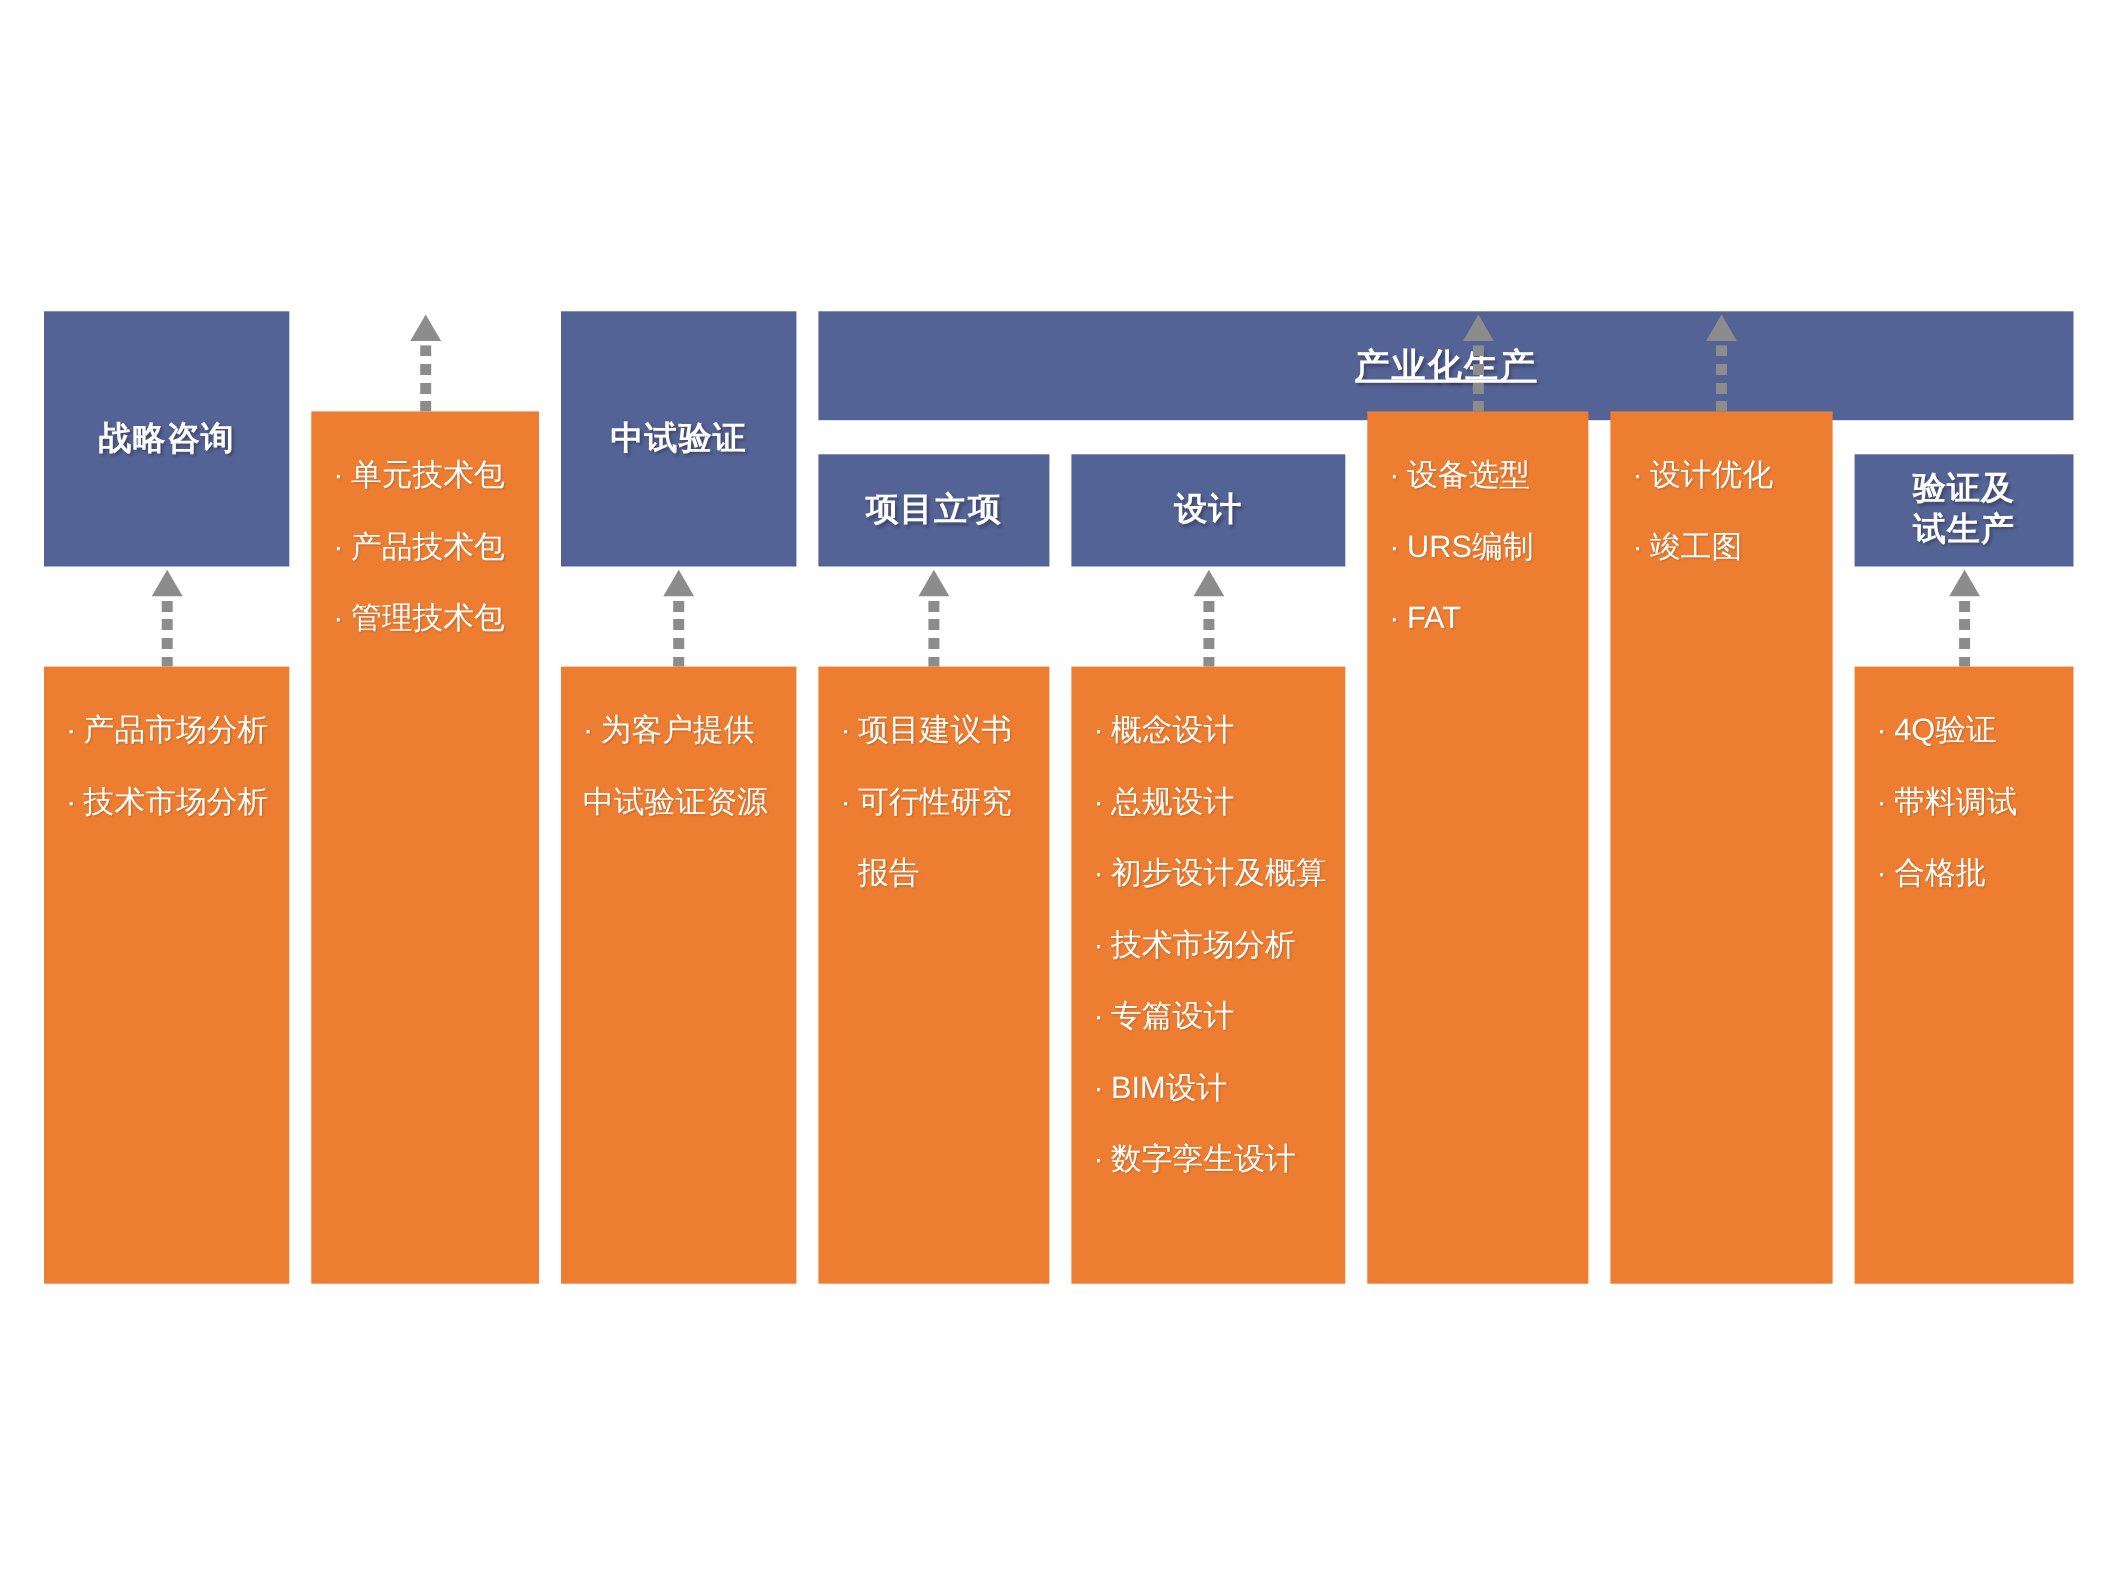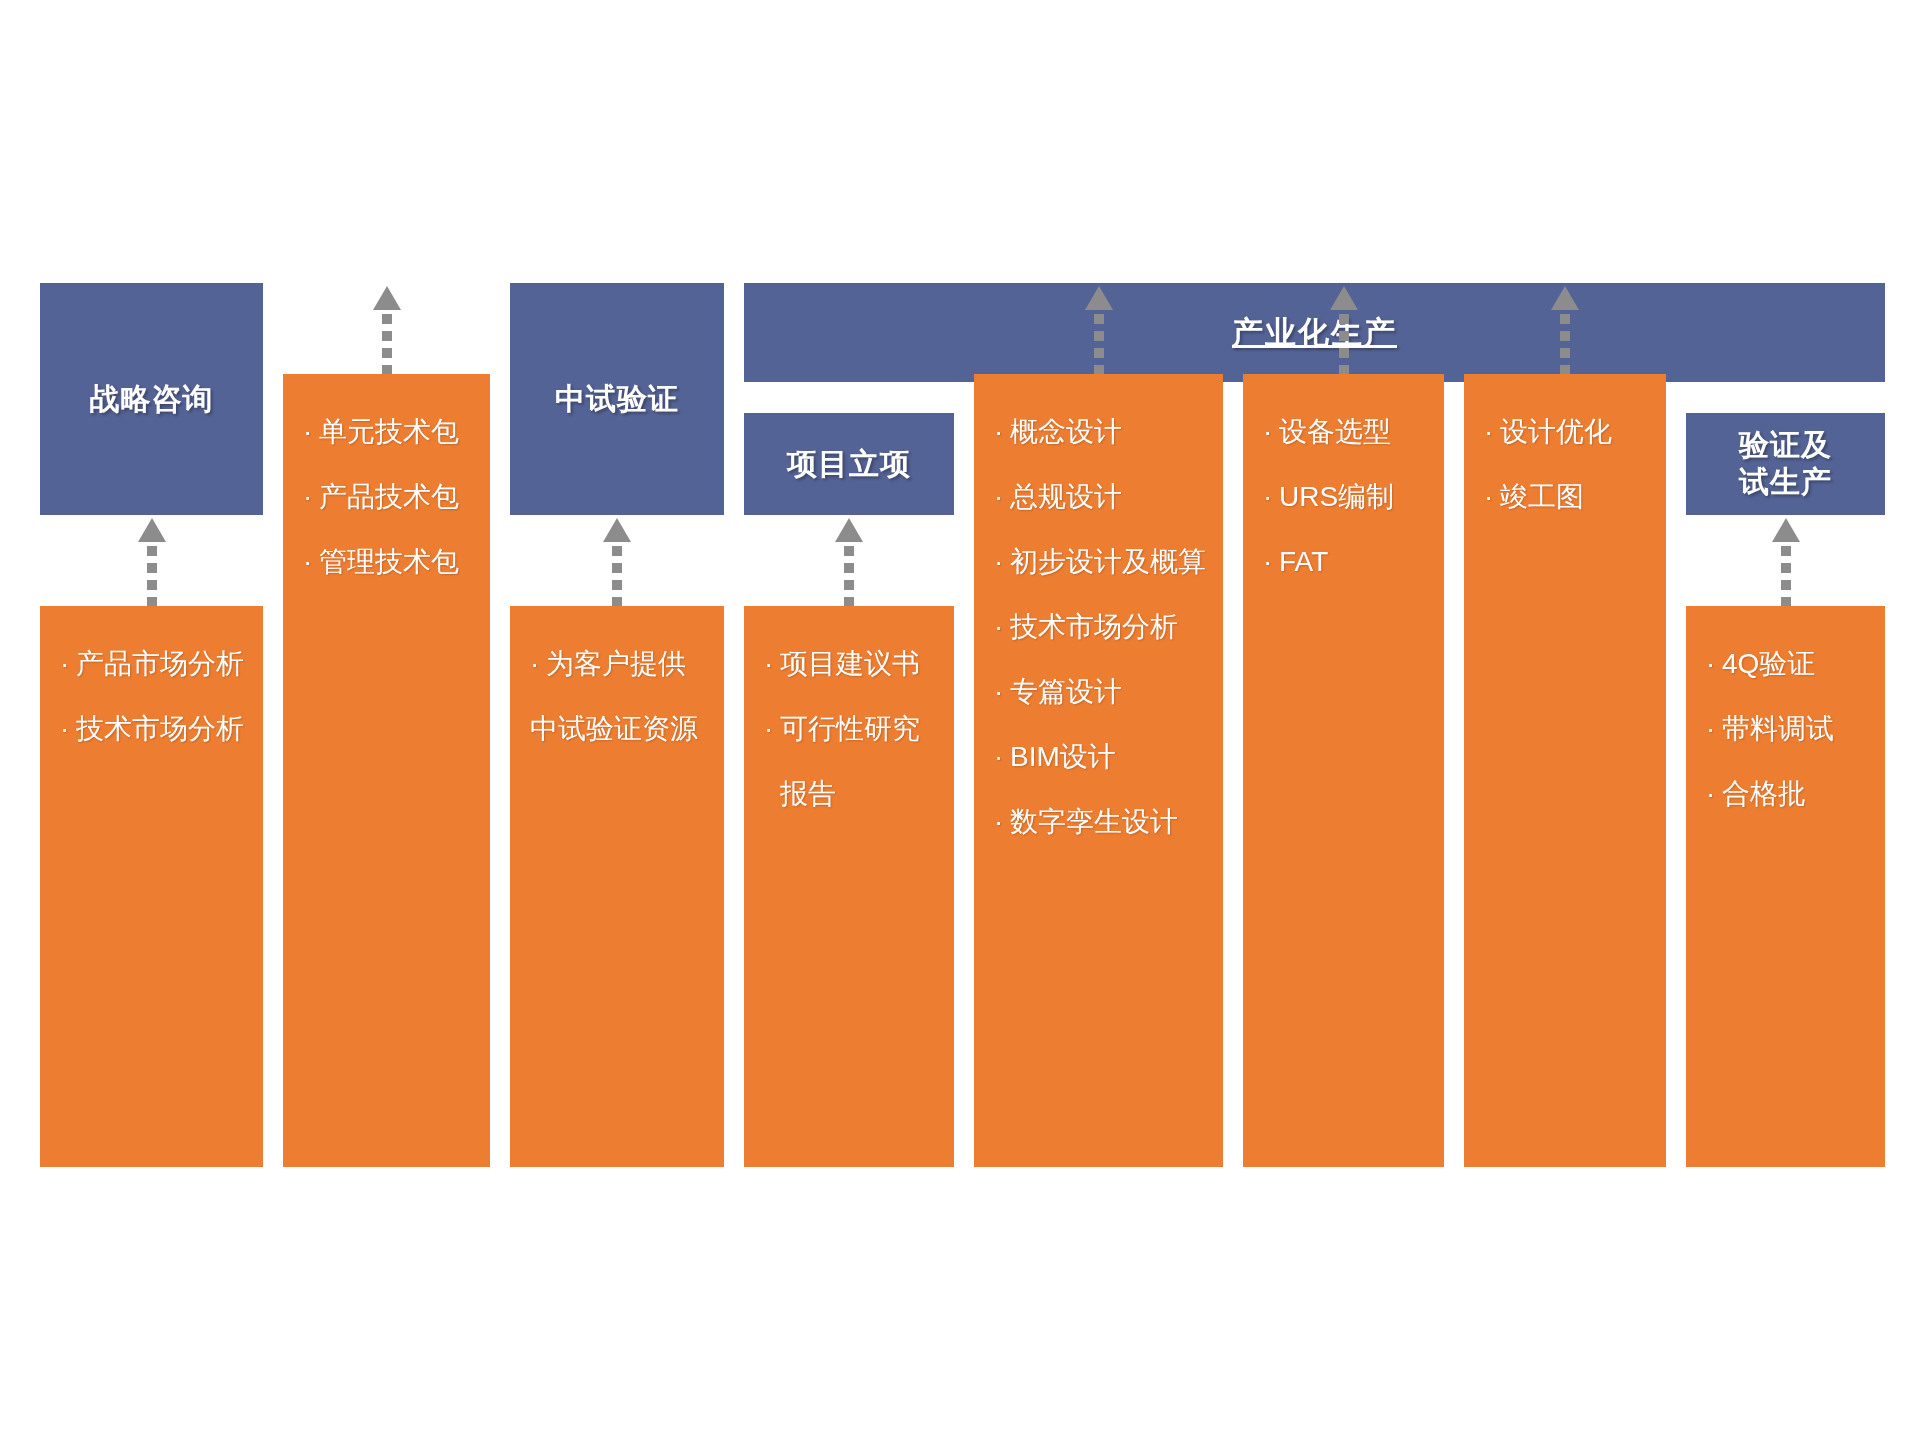--- a/index.html
+++ b/index.html
@@ -200,20 +200,23 @@
           <span class="txt">可行性研究</span>
         </div>
         <div class="item">
           <span class="bullet-space"></span>
           <span class="txt">报告</span>
         </div>
       </div>
     </div>
 
     <div class="col sub">
+      <div class="hdr">
+        <span>设计</span>
+      </div>
       <div class="arrow">
         <div class="tri"></div>
         <div class="dash"></div>
       </div>
       <div class="orange">
         <div class="item">
           <span class="bullet">·</span>
           <span class="txt">概念设计</span>
         </div>
         <div class="item">

